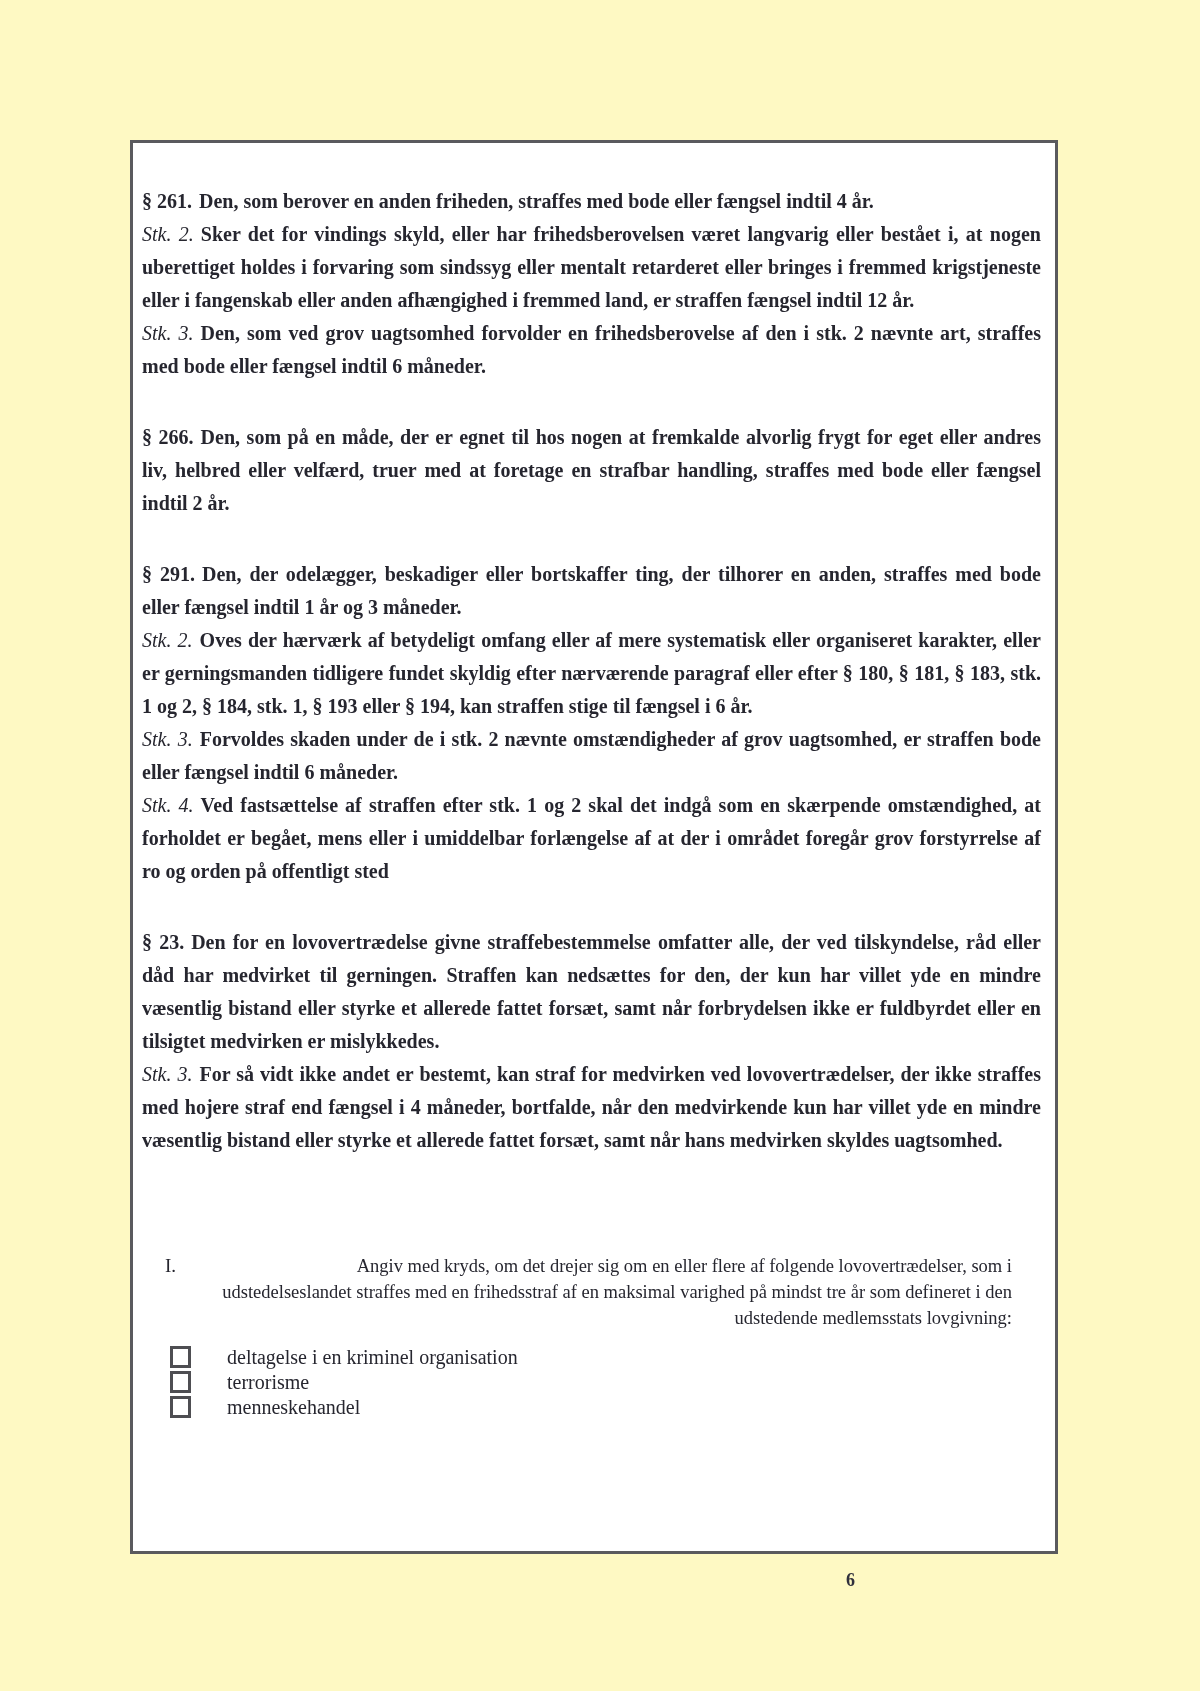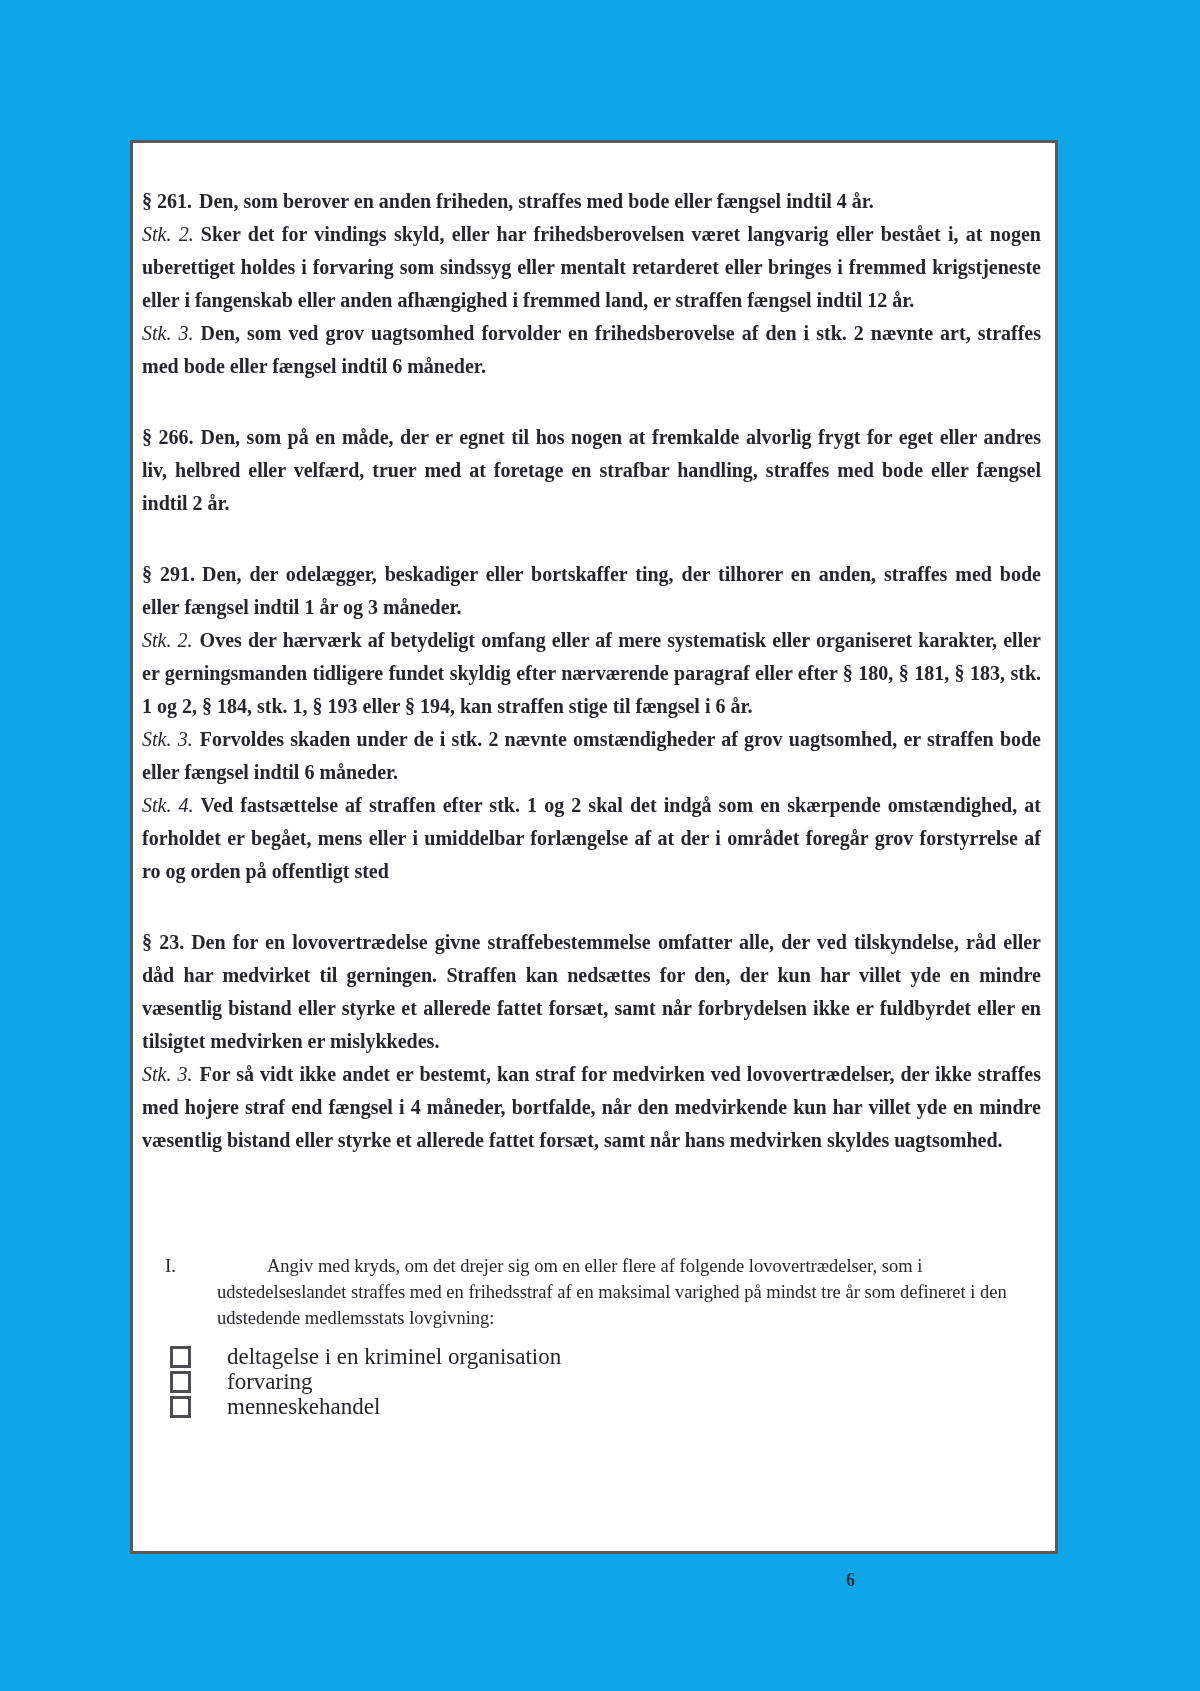--- a/index.html
+++ b/index.html
@@ -4,21 +4,21 @@
 <style>
   html, body {
     margin: 0;
     padding: 0;
     background: #ffffff;
   }
   .canvas {
     position: relative;
     width: 1200px;
     height: 1691px;
-    background: #0ea5e9;
+    background: #fef9c3;
     font-family: "Liberation Serif", "DejaVu Serif", serif;
     color: #26262f;
     overflow: hidden;
   }
   .page-box {
     position: absolute;
     left: 130px;
     top: 140px;
     width: 928px;
     height: 1414px;
@@ -49,39 +49,39 @@
   }
   .instruction .num {
     flex: 0 0 52px;
     padding-left: 23px;
     font-size: 19px;
   }
   .instruction .ibody {
     margin: 0;
     width: 795px;
     text-indent: 50px;
-    text-align: left;
+    text-align: right;
   }
   .checklist { margin-top: 15px; margin-left: 28px; }
   .check-row {
     display: flex;
     align-items: flex-start;
     height: 25px;
   }
   .checkbox {
     display: inline-block;
     width: 15px;
     height: 16px;
     border: 3px solid #4e4e52;
     background: #ffffff;
     flex: 0 0 auto;
   }
   .check-label {
     margin-left: 36px;
-    font-size: 23px;
+    font-size: 20px;
     line-height: 22px;
     font-weight: normal;
   }
   .page-number {
     position: absolute;
     left: 846px;
     top: 1570px;
     font-size: 18px;
     font-weight: bold;
     color: #30303c;
@@ -120,21 +120,21 @@
       <p class="ibody">Angiv med kryds, om det drejer sig om en eller flere af folgende lovovertrædelser, som i udstedelseslandet straffes med en frihedsstraf af en maksimal varighed på mindst tre år som defineret i den udstedende medlemsstats lovgivning:</p>
     </div>
 
     <div class="checklist">
       <div class="check-row">
         <span class="checkbox"></span>
         <span class="check-label">deltagelse i en kriminel organisation</span>
       </div>
       <div class="check-row">
         <span class="checkbox"></span>
-        <span class="check-label">forvaring</span>
+        <span class="check-label">terrorisme</span>
       </div>
       <div class="check-row">
         <span class="checkbox"></span>
         <span class="check-label">menneskehandel</span>
       </div>
     </div>
 
   </div>
 
   <div class="page-number">6</div>

